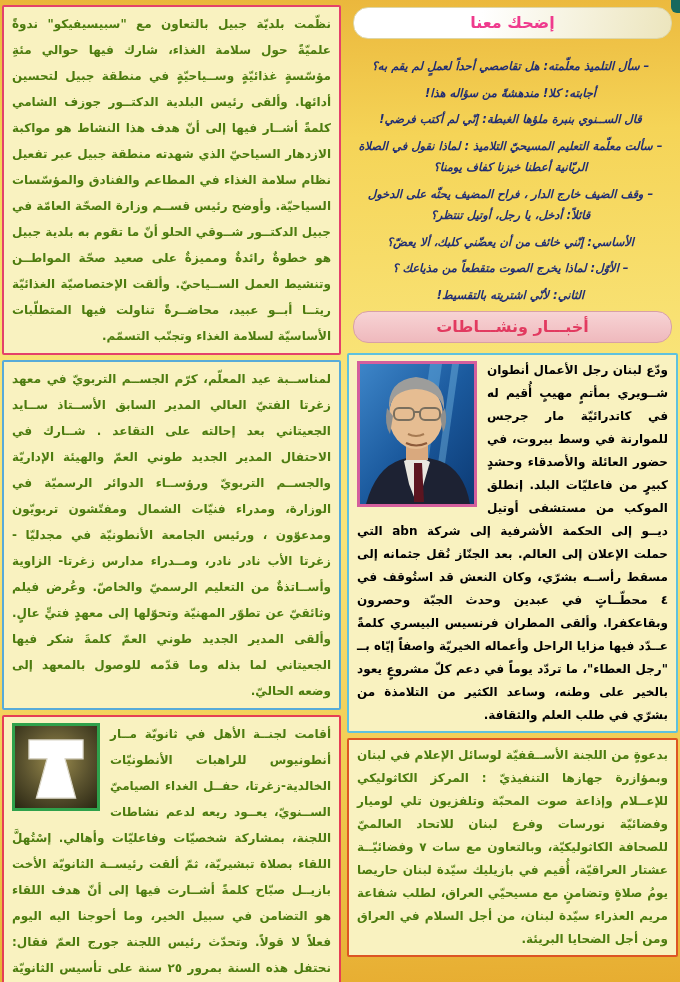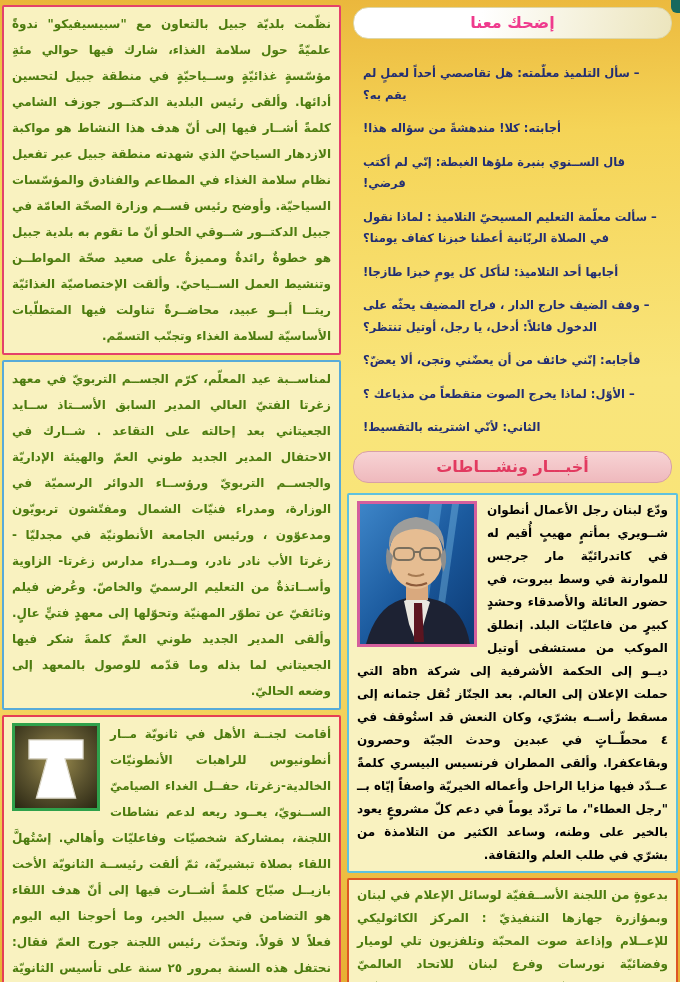--- a/index.html
+++ b/index.html
@@ -25,21 +25,21 @@
   .lh-md{line-height:23px;}
   .text-green{color:#4d7c0f;}
   .text-navy{color:#000000;}
   .pill{
     border-radius:15px;text-align:center;font-weight:bold;font-size:16px;
     height:30px;line-height:30px;margin:0 6px 10px 6px;
   }
   .pill-laugh{background:linear-gradient(100deg,#ffffff 40%,#ece5bd);color:#ef3a8d;border:1px solid #ddd6a8;}
   .pill-news{background:linear-gradient(180deg,#f7d3d4,#efb9bd);color:#e23a60;border:1px solid #d8a0a6;margin-top:4px;}
   .jokes{padding:2px 8px 0 4px;}
-  .jokes p{margin:12px;font-size:11.5px;font-weight:bold;line-height:21.5px;text-align:left;color:#222e73;}
+  .jokes p{margin:5px;font-size:11.5px;font-weight:bold;line-height:21.5px;text-align:center;color:#222e73;font-style:italic;}
   .logo-wrap{
     float:left;width:82px;height:82px;border:3px solid #2fa14b;
     margin:2px 10px 4px 0;background:#3a3520;
   }
   .photo-wrap{
     float:left;width:114px;height:140px;border:3px solid #d45f9d;
     margin:2px 10px 4px 0;background:#14457e;
   }
   .logo-wrap svg,.photo-wrap svg{display:block;width:100%;height:100%;}
   .corner-mark{
@@ -56,23 +56,22 @@
 
   <div class="pill pill-laugh">
     <span>إضحك معنا</span>
   </div>
 
   <div class="jokes">
     <p>– سأل التلميذ معلّمته: هل تقاصصي أحداً لعملٍ لم يقم به؟</p>
     <p>أجابته: كلا! مندهشةً من سؤاله هذا!</p>
     <p>قال الســنوي بنبرة ملؤها الغبطة: إنّي لم أكتب فرضي!</p>
     <p>– سألت معلّمة التعليم المسيحيّ التلاميذ : لماذا نقول في الصلاة الربّانية أعطنا خبزنا كفاف يومنا؟</p>
-    <p>أجابها أحد التلاميذ: لنأكل كل يومٍ خبزا طازجا!</p>
     <p>– وقف الضيف خارج الدار ، فراح المضيف يحثّه على الدخول قائلاً: أدخل، يا رجل، أوتيل تنتظر؟</p>
-    <p>فأجابه: إنّني خائف من أن يعضّني وتجن، ألا يعضّ؟</p>
+    <p>الأساسي: إنّني خائف من أن يعضّني كلبك، ألا يعضّ؟</p>
     <p>– الأوّل: لماذا يخرج الصوت متقطعاً من مذياعك ؟</p>
     <p>الثاني: لأنّي اشتريته بالتقسيط!</p>
   </div>
 
   <div class="pill pill-news">
     <span>أخبـــار ونشـــاطات</span>
   </div>
 
   <div class="box b-cyan">
     <div class="photo-wrap">

